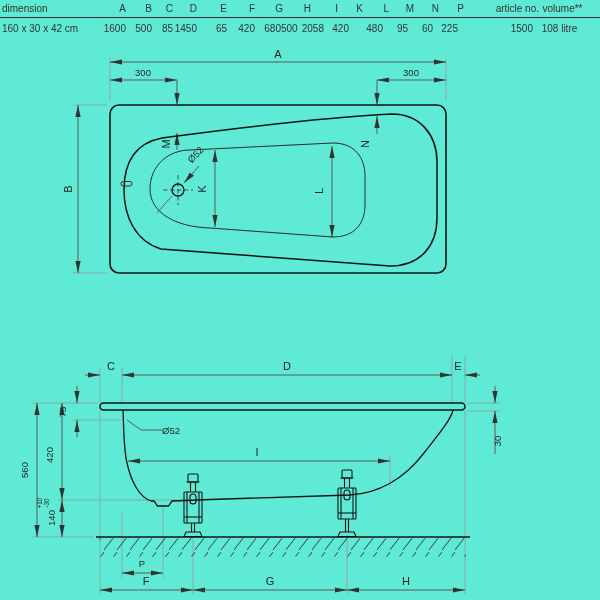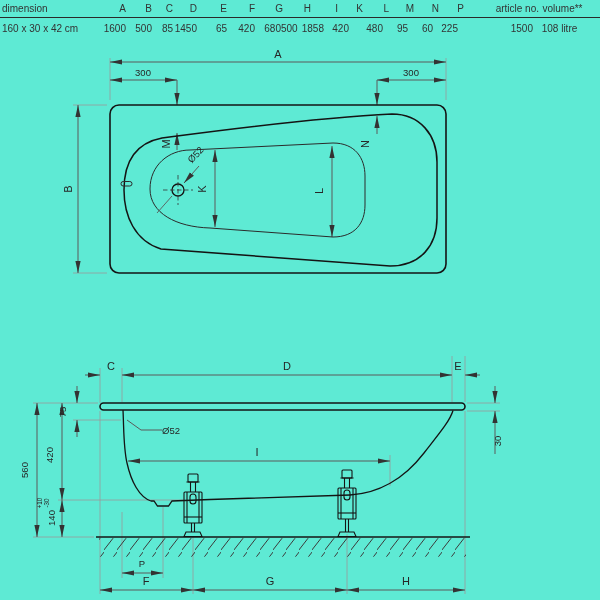--- a/index.html
+++ b/index.html
@@ -50,21 +50,21 @@
     <div class="t-row t-vals">
       <div class="c-dim">160 x 30 x 42 cm</div>
       <div class="c-n" style="width:24px">1600</div>
       <div class="c-n" style="width:26px">500</div>
       <div class="c-n" style="width:21px">85</div>
       <div class="c-n" style="width:24px">1450</div>
       <div class="c-n" style="width:30px">65</div>
       <div class="c-n" style="width:28px">420</div>
       <div class="c-n" style="width:26px">680</div>
       <div class="c-n" style="width:16px">500</div>
-      <div class="c-n" style="width:27px">1858</div>
+      <div class="c-n" style="width:27px">2058</div>
       <div class="c-n" style="width:25px">420</div>
       <div class="c-n" style="width:34px">480</div>
       <div class="c-n" style="width:25px">95</div>
       <div class="c-n" style="width:25px">60</div>
       <div class="c-n" style="width:25px">225</div>
       <div class="c-art">1500</div>
       <div class="c-vol">108 litre</div>
     </div>
   </div>
 

